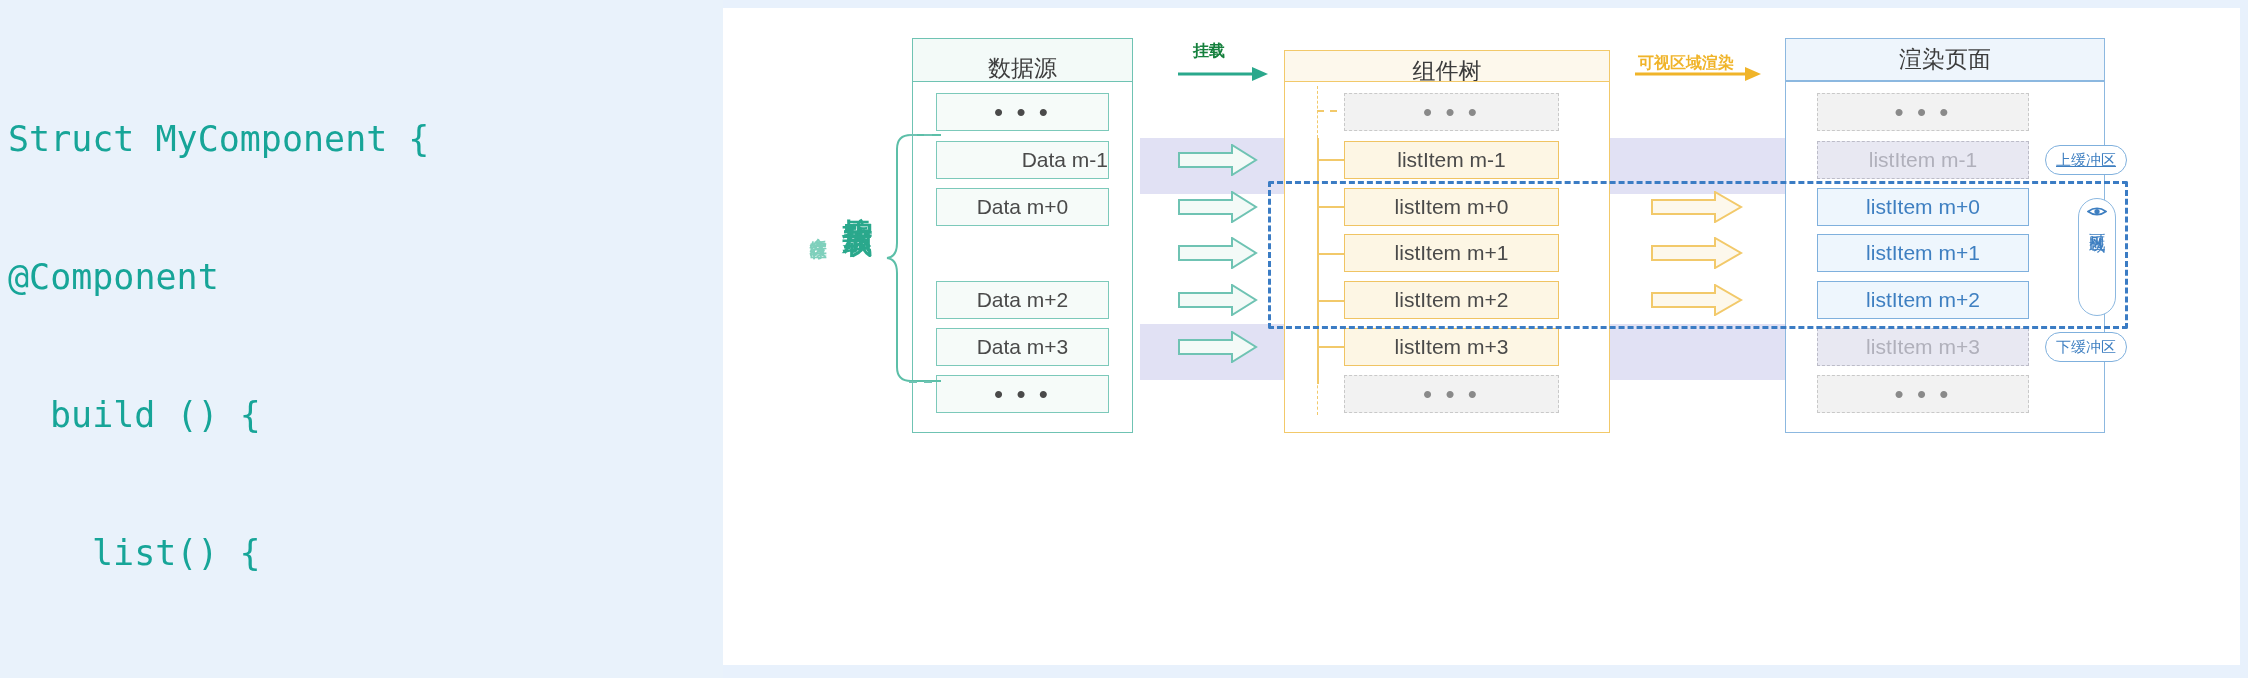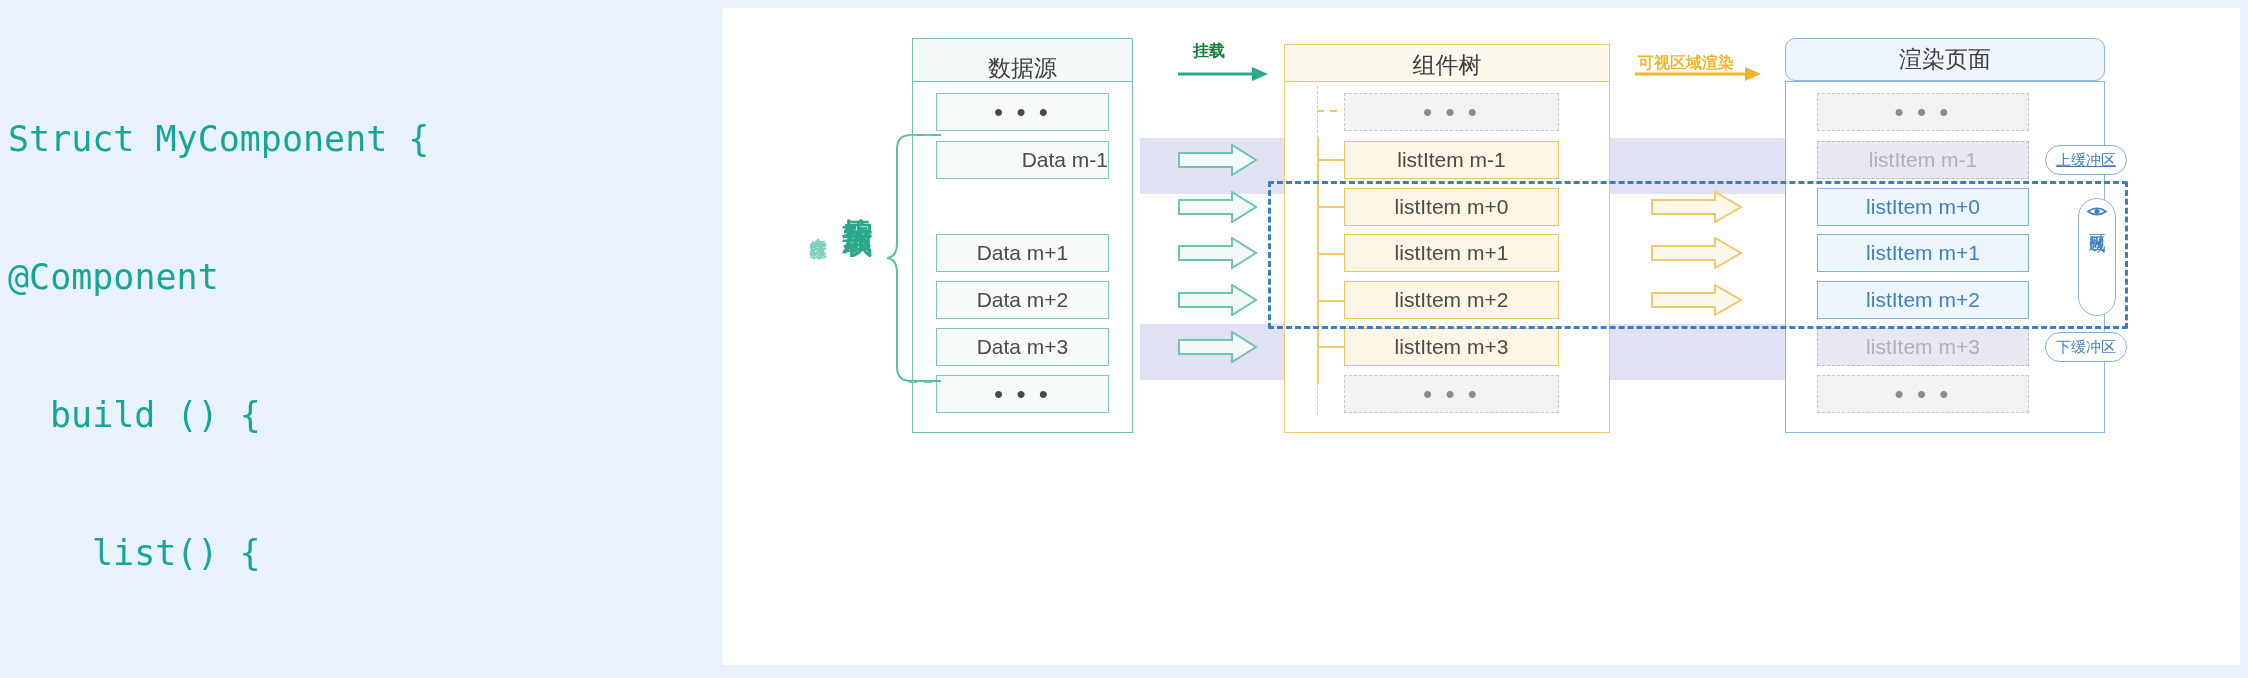--- a/index.html
+++ b/index.html
@@ -162,22 +162,22 @@
     <span>数据源</span>
   </div>
   <div class="col-body green-body" style="left:189px;top:73px;width:221px;height:352px;"></div>
 
   <div class="cell-green" style="left:213px;top:85px;width:173px;height:38px;">
     <span class="dots">• • •</span>
   </div>
   <div class="cell-green" style="left:213px;top:133px;width:173px;height:38px;justify-content:flex-end;">
     <span>Data m-1</span>
   </div>
-  <div class="cell-green" style="left:213px;top:226px;width:173px;height:38px;">
-    <span>Data m+1</span>
+  <div class="cell-green" style="left:213px;top:180px;width:173px;height:38px;">
+    <span>Data m+0</span>
   </div>
   <div class="cell-green" style="left:213px;top:273px;width:173px;height:38px;">
     <span>Data m+2</span>
   </div>
   <div class="cell-green" style="left:213px;top:320px;width:173px;height:38px;justify-content:center;">
     <span>Data m+3</span>
   </div>
   <div class="cell-green" style="left:213px;top:367px;width:173px;height:38px;">
     <span class="dots">• • •</span>
   </div>
@@ -201,21 +201,21 @@
   </div>
 
   <div class="hdr-arrow-label" style="left:470px;top:33px;color:#15803d;">
     <span>挂载</span>
   </div>
   <svg class="flow-arrow" style="left:455px;top:57px;width:92px;height:18px;" viewBox="0 0 92 18">
     <line x1="0" y1="9" x2="76" y2="9" stroke="#2aa88c" stroke-width="3"></line>
     <path d="M74 2 L90 9 L74 16 Z" fill="#2aa88c"></path>
   </svg>
 
-  <div class="col-head yellow-head" style="left:561px;top:36px;width:326px;height:43px;text-align:center;">
+  <div class="col-head yellow-head" style="left:561px;top:42px;width:326px;height:43px;text-align:center;">
     <span>组件树</span>
   </div>
   <div class="col-body yellow-body" style="left:561px;top:73px;width:326px;height:352px;"></div>
 
   <div class="tree-dash-v" style="left:594px;top:78px;height:52px;"></div>
   <div class="tree-line" style="left:594px;top:130px;width:1.6px;height:246px;"></div>
   <div class="tree-dash-v" style="left:594px;top:372px;height:35px;"></div>
   <svg class="flow-arrow" style="left:594px;top:98px;width:28px;height:10px;" viewBox="0 0 28 10">
     <line x1="0" y1="5" x2="26" y2="5" stroke="#f2c96a" stroke-width="2" stroke-dasharray="7 6"></line>
   </svg>
@@ -274,21 +274,21 @@
   <svg class="flow-arrow" style="left:928px;top:183px;width:92px;height:32px;" viewBox="0 0 92 32">
     <path d="M1 9 L64 9 L64 1 L90 16 L64 31 L64 23 L1 23 Z" fill="#fdf8ec" stroke="#f2c96a" stroke-width="2"></path>
   </svg>
   <svg class="flow-arrow" style="left:928px;top:229px;width:92px;height:32px;" viewBox="0 0 92 32">
     <path d="M1 9 L64 9 L64 1 L90 16 L64 31 L64 23 L1 23 Z" fill="#fdf8ec" stroke="#f2c96a" stroke-width="2"></path>
   </svg>
   <svg class="flow-arrow" style="left:928px;top:276px;width:92px;height:32px;" viewBox="0 0 92 32">
     <path d="M1 9 L64 9 L64 1 L90 16 L64 31 L64 23 L1 23 Z" fill="#fdf8ec" stroke="#f2c96a" stroke-width="2"></path>
   </svg>
 
-  <div class="col-head blue-head" style="left:1062px;top:30px;width:320px;height:43px;border-radius:10px;">
+  <div class="col-head blue-head" style="left:1062px;top:30px;width:320px;height:43px;">
     <span>渲染页面</span>
   </div>
   <div class="col-body blue-body" style="left:1062px;top:73px;width:320px;height:352px;"></div>
 
   <div class="cell-ghost" style="left:1094px;top:85px;width:212px;height:38px;">
     <span class="dots-grey">• • •</span>
   </div>
   <div class="cell-ghost-buf" style="left:1094px;top:133px;width:212px;height:38px;">
     <span>listItem m-1</span>
   </div>

